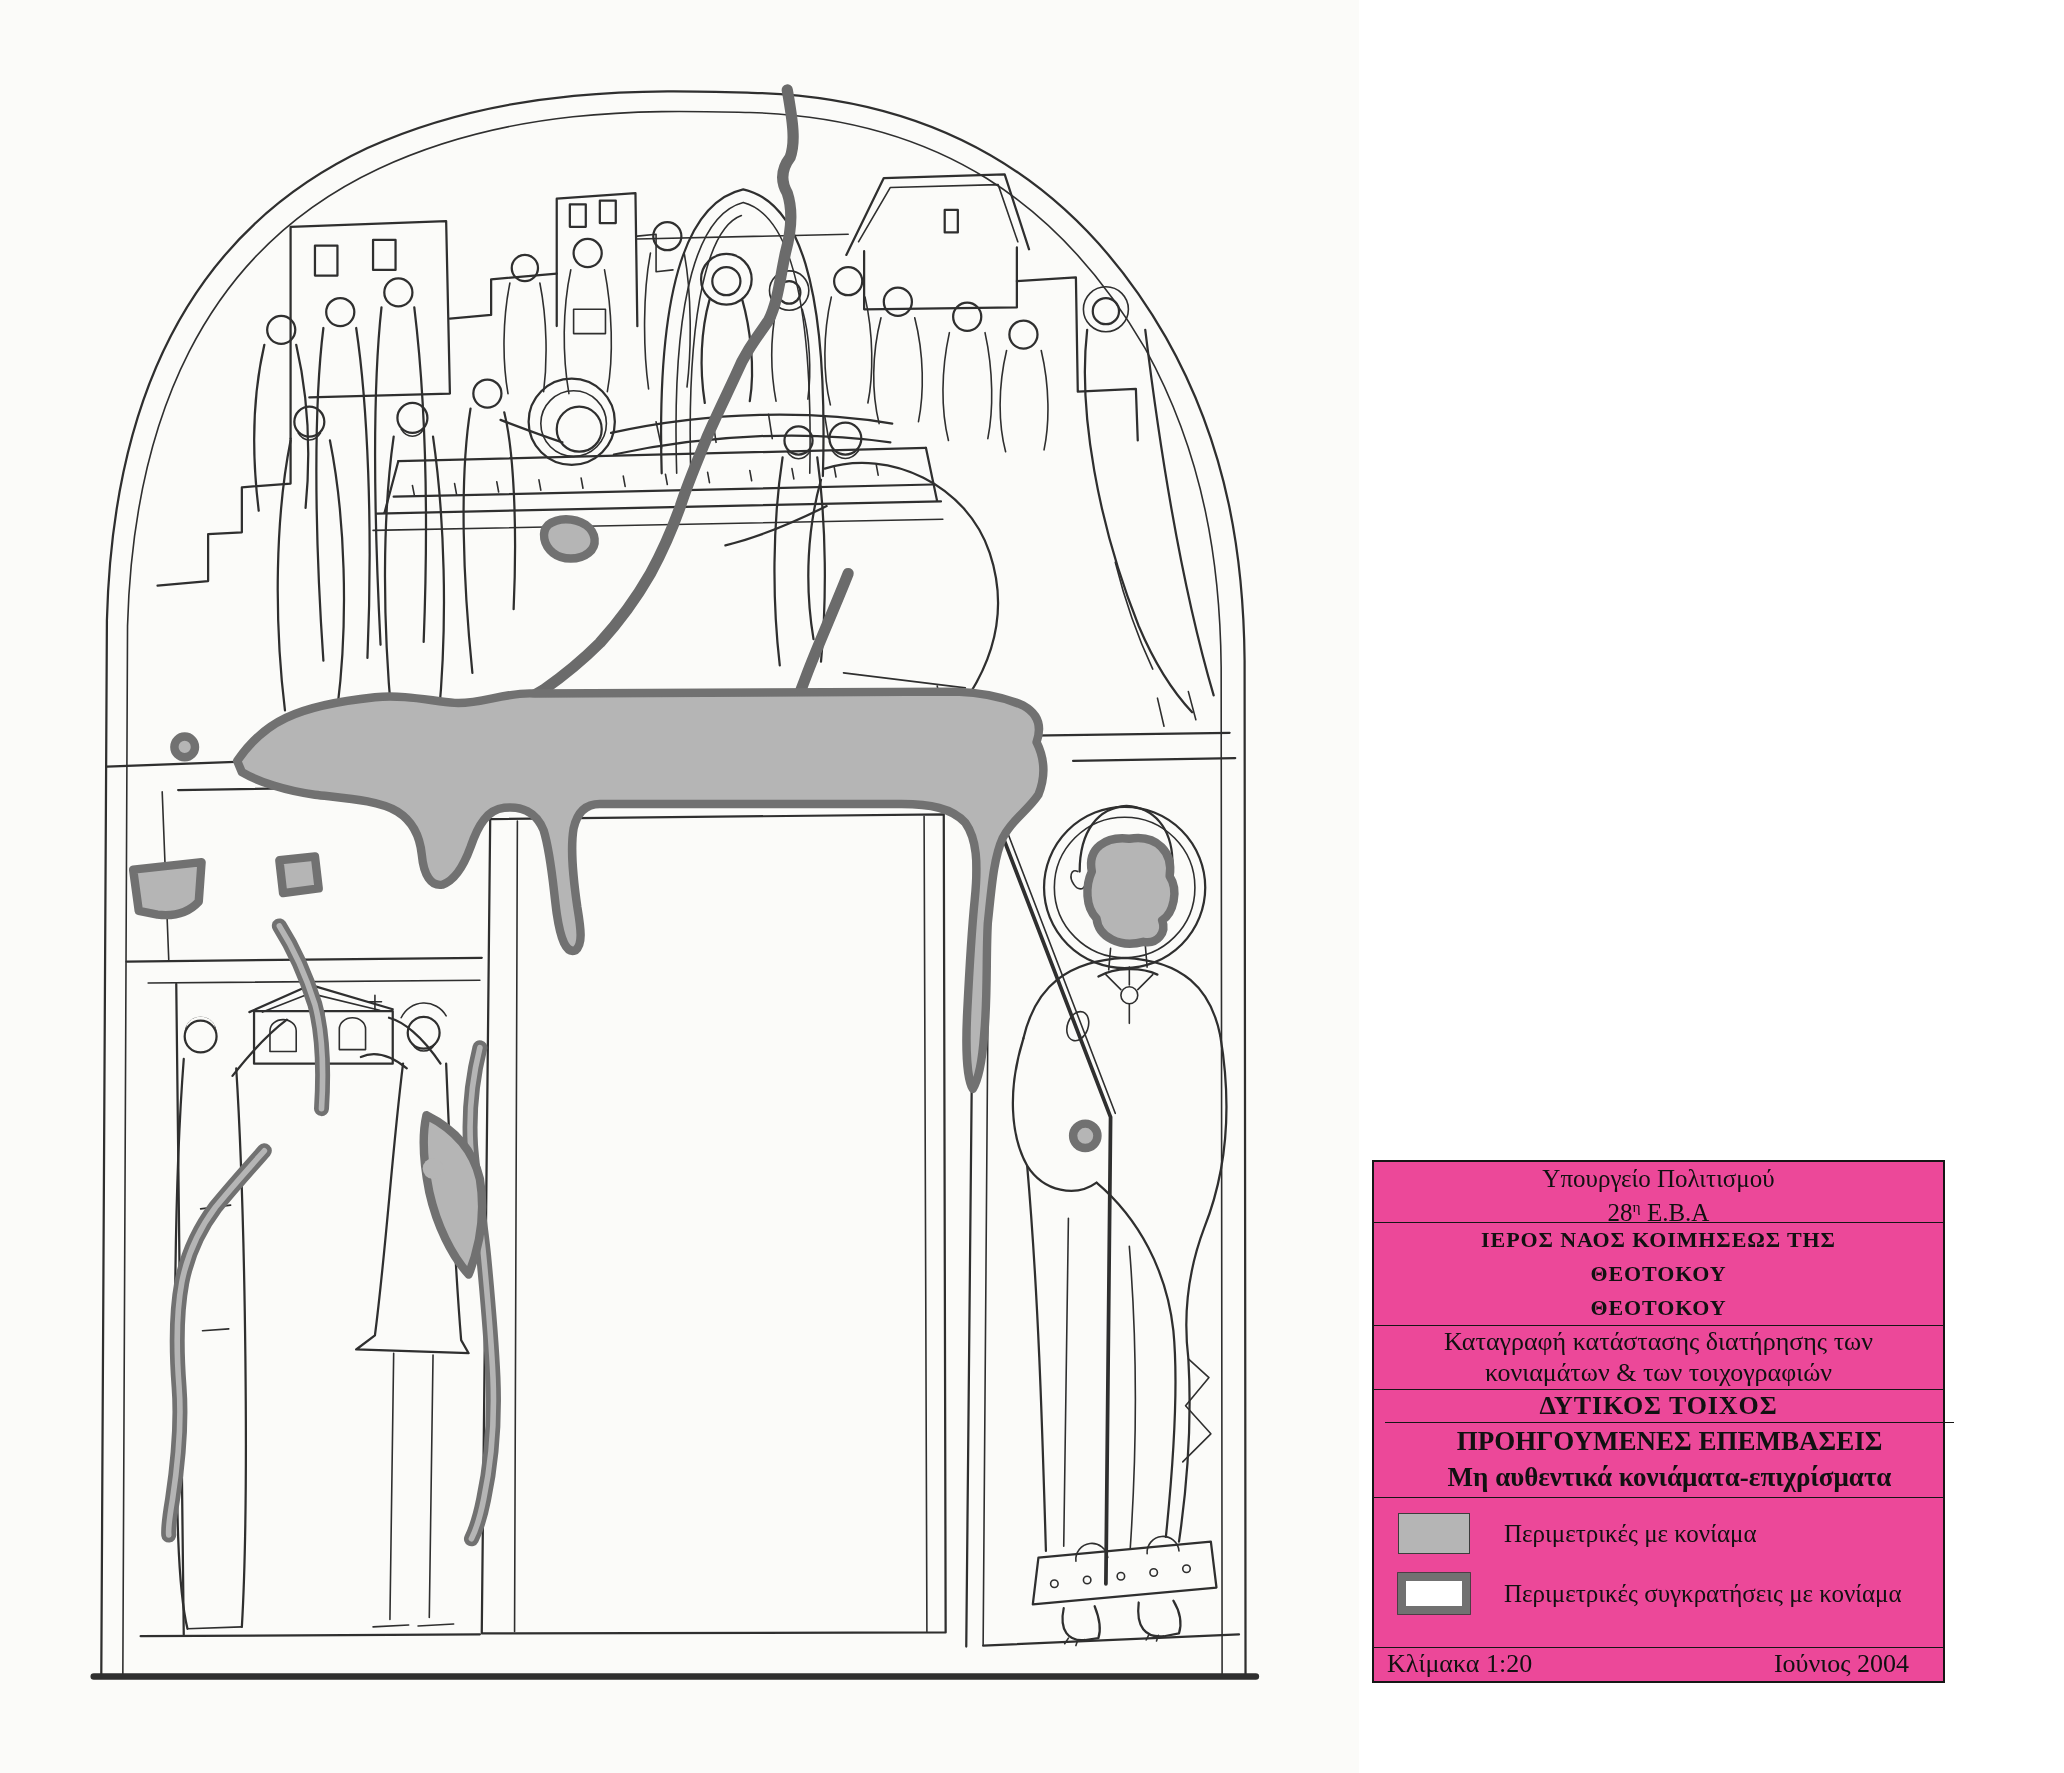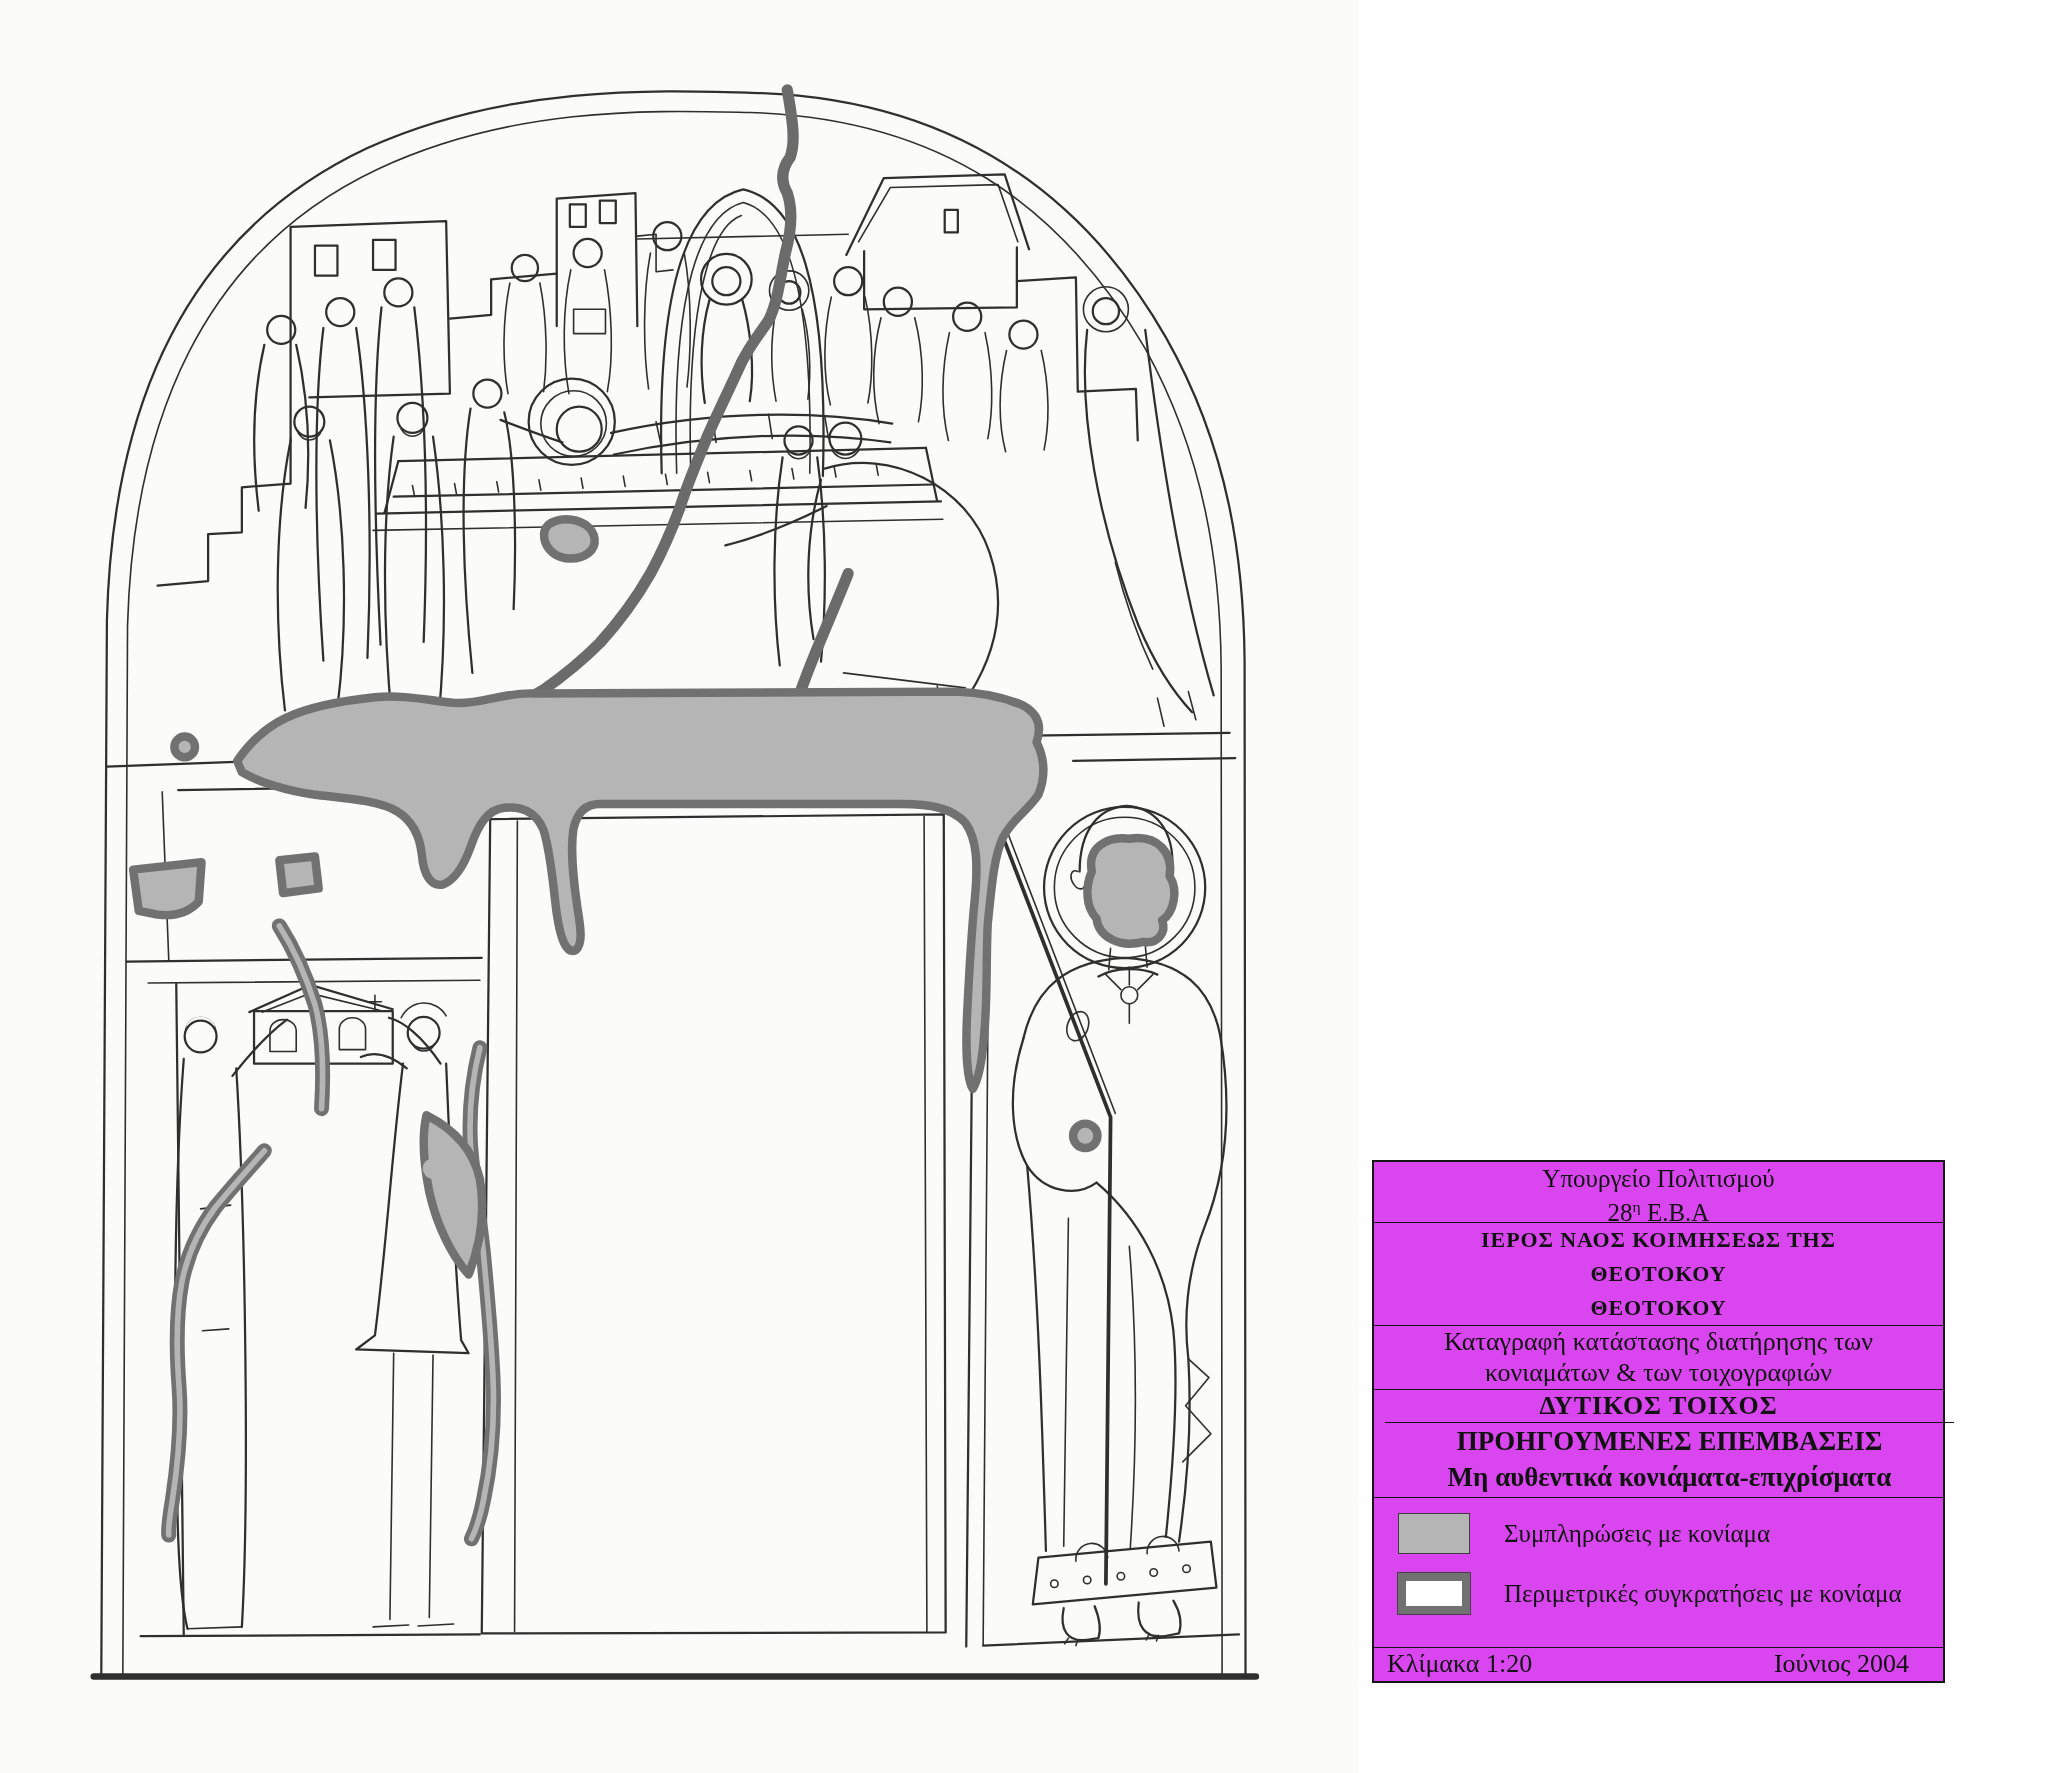--- a/index.html
+++ b/index.html
@@ -15,21 +15,21 @@
   .hairfill{fill:var(--ink);stroke:none;}
   
   .mortar{fill:var(--mortar-fill);stroke:var(--mortar-outline);stroke-width:9;stroke-linejoin:round;}
   .mortar-noline{fill:var(--mortar-fill);stroke:none;}
   .crackline{stroke:var(--crack);stroke-width:12;fill:none;stroke-linecap:round;stroke-linejoin:round;}
   .squig-out{stroke:var(--mortar-outline);stroke-width:16;fill:none;stroke-linecap:round;stroke-linejoin:round;}
   .squig-core{stroke:var(--mortar-fill);stroke-width:6;fill:none;stroke-linecap:round;}
 
   
   #title-block{position:absolute;left:1372px;top:1160px;width:573px;height:523px;
-      border:2.8px solid #161616;box-sizing:border-box;background:#d946ef;color:#111;}
+      border:2.8px solid #161616;box-sizing:border-box;background:#ec4899;color:#111;}
   .tb-row{box-sizing:border-box;width:100%;text-align:center;overflow:hidden;}
   .tb-row + .tb-row{border-top:1.9px solid #161616;}
   .r-ministry{height:60px;font-size:25px;line-height:28px;padding-top:2.8px;}
   .r-church{height:103px;font-size:22px;line-height:34px;font-weight:bold;letter-spacing:0.9px;}
   .r-subject{height:64px;font-size:26px;line-height:31px;}
   .r-wall{height:33px;font-size:26px;line-height:32px;font-weight:bold;letter-spacing:0.9px;}
   .r-interv{height:75px;font-size:27px;line-height:36px;font-weight:bold;margin-left:11px;}
   .r-legend{height:150px;text-align:left;}
   .r-footer{height:36px;font-size:26px;line-height:32px;display:flex;
       justify-content:space-between;padding:0 34px 0 13px;gap:16px;}
@@ -292,21 +292,21 @@
       <div>κονιαμάτων &amp; των τοιχογραφιών</div>
     </div>
     <div class="tb-row r-wall">ΔΥΤΙΚΟΣ ΤΟΙΧΟΣ</div>
     <div class="tb-row r-interv">
       <div>ΠΡΟΗΓΟΥΜΕΝΕΣ ΕΠΕΜΒΑΣΕΙΣ</div>
       <div>Μη αυθεντικά κονιάματα-επιχρίσματα</div>
     </div>
     <div class="tb-row r-legend">
       <div class="legend-row">
         <div class="sw sw-filled"></div>
-        <div class="legend-label">Συμπληρώσεις με κονίαμα</div>
+        <div class="legend-label">Περιμετρικές με κονίαμα</div>
       </div>
       <div class="legend-row second">
         <div class="sw sw-outlined"></div>
         <div class="legend-label">Περιμετρικές συγκρατήσεις με κονίαμα</div>
       </div>
     </div>
     <div class="tb-row r-footer">
       <span>Κλίμακα 1:20</span>
       <span>Ιούνιος 2004</span>
     </div>

